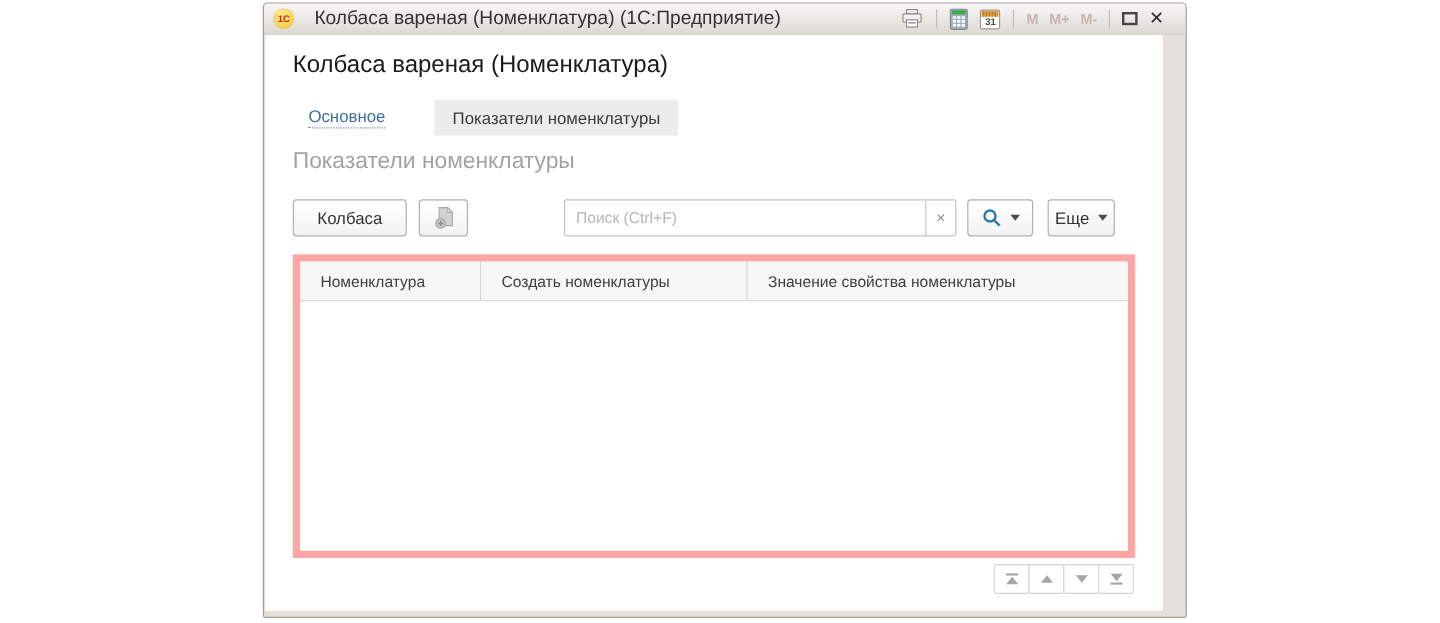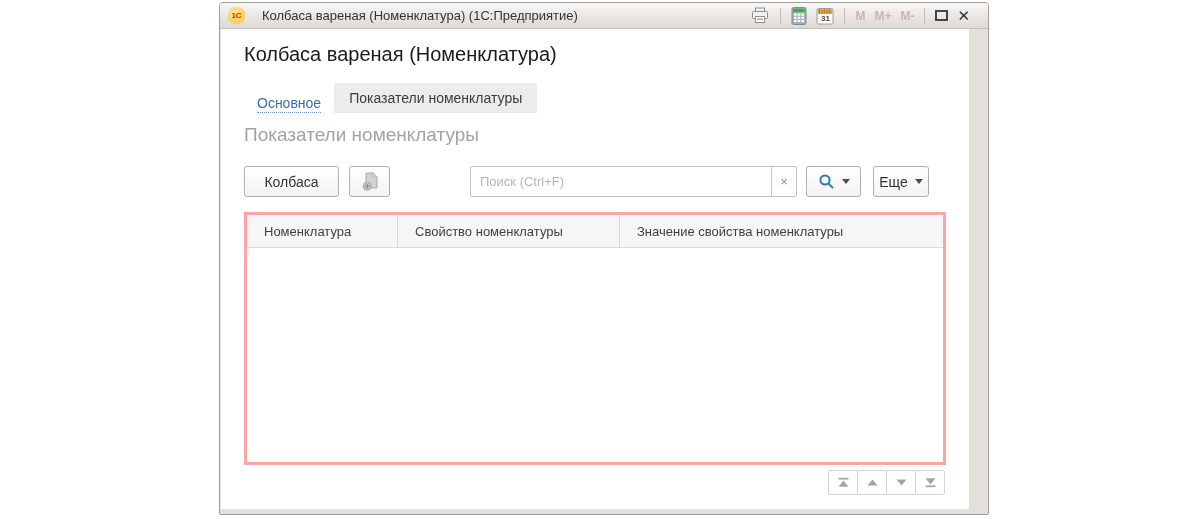--- a/index.html
+++ b/index.html
@@ -12,34 +12,34 @@
     background:#e3e0dc; border:1px solid #a29d97; border-radius:4px 4px 2px 2px; }
 
   
   .titlebar { position:absolute; top:0; left:0; right:0; height:26px;
     background:linear-gradient(#f8f7f5,#ddd9d4); border-bottom:1px solid #c4c0ba;
     border-radius:3px 3px 0 0; display:flex; align-items:center; padding:0 18px 0 8px; }
   .logo { width:17px; height:17px; border-radius:50%; flex:none;
     background:radial-gradient(circle at 35% 30%, #ffe98a, #f2c731);
     color:#d5271c; font-size:8px; font-weight:bold; display:flex; align-items:center;
     justify-content:center; box-shadow:0 0 1px #b99; }
-  .tb-title { flex:1; font-size:13px; color:#333; margin-left:17px; white-space:nowrap; overflow:hidden; }
+  .tb-title { flex:1; font-size:16px; color:#333; margin-left:17px; white-space:nowrap; overflow:hidden; }
   .tb-group { display:flex; align-items:center; gap:9px; }
   .tb-sep { width:1px; height:16px; background:#c2beb8; margin:0 1px; }
   .tb-btn { display:flex; align-items:center; justify-content:center; cursor:pointer; }
   .mem { font-size:12px; font-weight:bold; color:#c9b5b0; }
   .max-box { width:13px; height:11px; border:2px solid #454545; display:inline-block; }
   .close-x { font-size:15px; font-weight:bold; color:#2e2e2e; line-height:1; }
 
   
   .content { position:absolute; top:26px; left:1px; right:19px; bottom:5px; background:#ffffff; }
 
   .page-title { position:absolute; left:23px; top:14px; font-size:20px; font-weight:normal; color:#1b1b1b; }
 
-  .tabs { position:absolute; left:36px; top:54px; height:30px; display:flex; align-items:flex-end; }
+  .tabs { position:absolute; left:36px; top:54px; height:30px; display:flex; align-items:center;gap:28px; }
   .nav-link { color:#3b6ea5; font-size:14px; border-bottom:1px dotted #6f94bd;
     padding-bottom:1px; cursor:pointer; }
   .tab-active { margin-left:13px; background:#ececec; color:#3c3c3c; font-size:14px;
     padding:7px 15px; cursor:pointer; }
 
   .section-heading { position:absolute; left:23px; top:95px; font-size:19px; color:#a3a3a3; }
 
   
   .btn { position:absolute; top:137px; height:31px; border:1px solid #b0b0b0; border-radius:3px;
     background:linear-gradient(#ffffff,#f3f3f3); font-size:14px; color:#333;
@@ -53,21 +53,21 @@
   .search-input::placeholder { color:#b6b6b6; }
   .search-clear { width:25px; border-left:1px solid #c9c9c9; display:flex; align-items:center;
     justify-content:center; color:#8a8a8a; font-size:13px; cursor:pointer; }
   .btn-find { left:585px; width:55px; gap:7px; }
   .btn-more { left:652px; width:56px; gap:7px; }
   .caret { width:0; height:0; border-left:4px solid transparent; border-right:4px solid transparent;
     border-top:5px solid #4e4e4e; }
 
   
   .grid { position:absolute; left:23px; top:183px; width:702px; height:253px;
-    border:3px solid #fca5a5; background:#fff;text-align:center; }
+    border:6px solid #fca5a5; background:#fff;text-align:center; }
   .thead { display:flex; height:33px; background:#f6f6f6; border-bottom:1px solid #dcdcdc;
     font-size:13px; color:#3f3f3f; }
   .th { height:100%; display:flex; align-items:center; padding-left:17px;
     border-right:1px solid #d8d8d8; cursor:pointer; }
   .th1 { width:151px; } .th2 { width:222px; } .th3 { flex:1; border-right:none; }
   .tbody { flex:1; }
 
   
   .listnav { position:absolute; right:24px; top:441px; display:flex; }
   .listnav-btn { width:30px; height:25px; border:1px solid #d4d4d4; border-radius:2px;
@@ -172,21 +172,21 @@
       </div>
 
       <div class="btn btn-more">
         <span>Еще</span>
         <span class="caret"></span>
       </div>
 
       <div class="grid">
         <div class="thead">
           <div class="th th1">Номенклатура</div>
-          <div class="th th2">Свойство номенклатуры</div>
+          <div class="th th2">Создать номенклатуры</div>
           <div class="th th3">Значение свойства номенклатуры</div>
         </div>
         <div class="tbody"></div>
       </div>
 
       <div class="listnav">
         <div class="listnav-btn">
           <svg width="13" height="11" viewBox="0 0 13 11">
             <rect x="1.5" y="0.8" width="10" height="1.8" fill="#a5a5a5"></rect>
             <path d="M6.5 3.6 L11.5 9.8 L1.5 9.8 Z" fill="#a5a5a5"></path>

